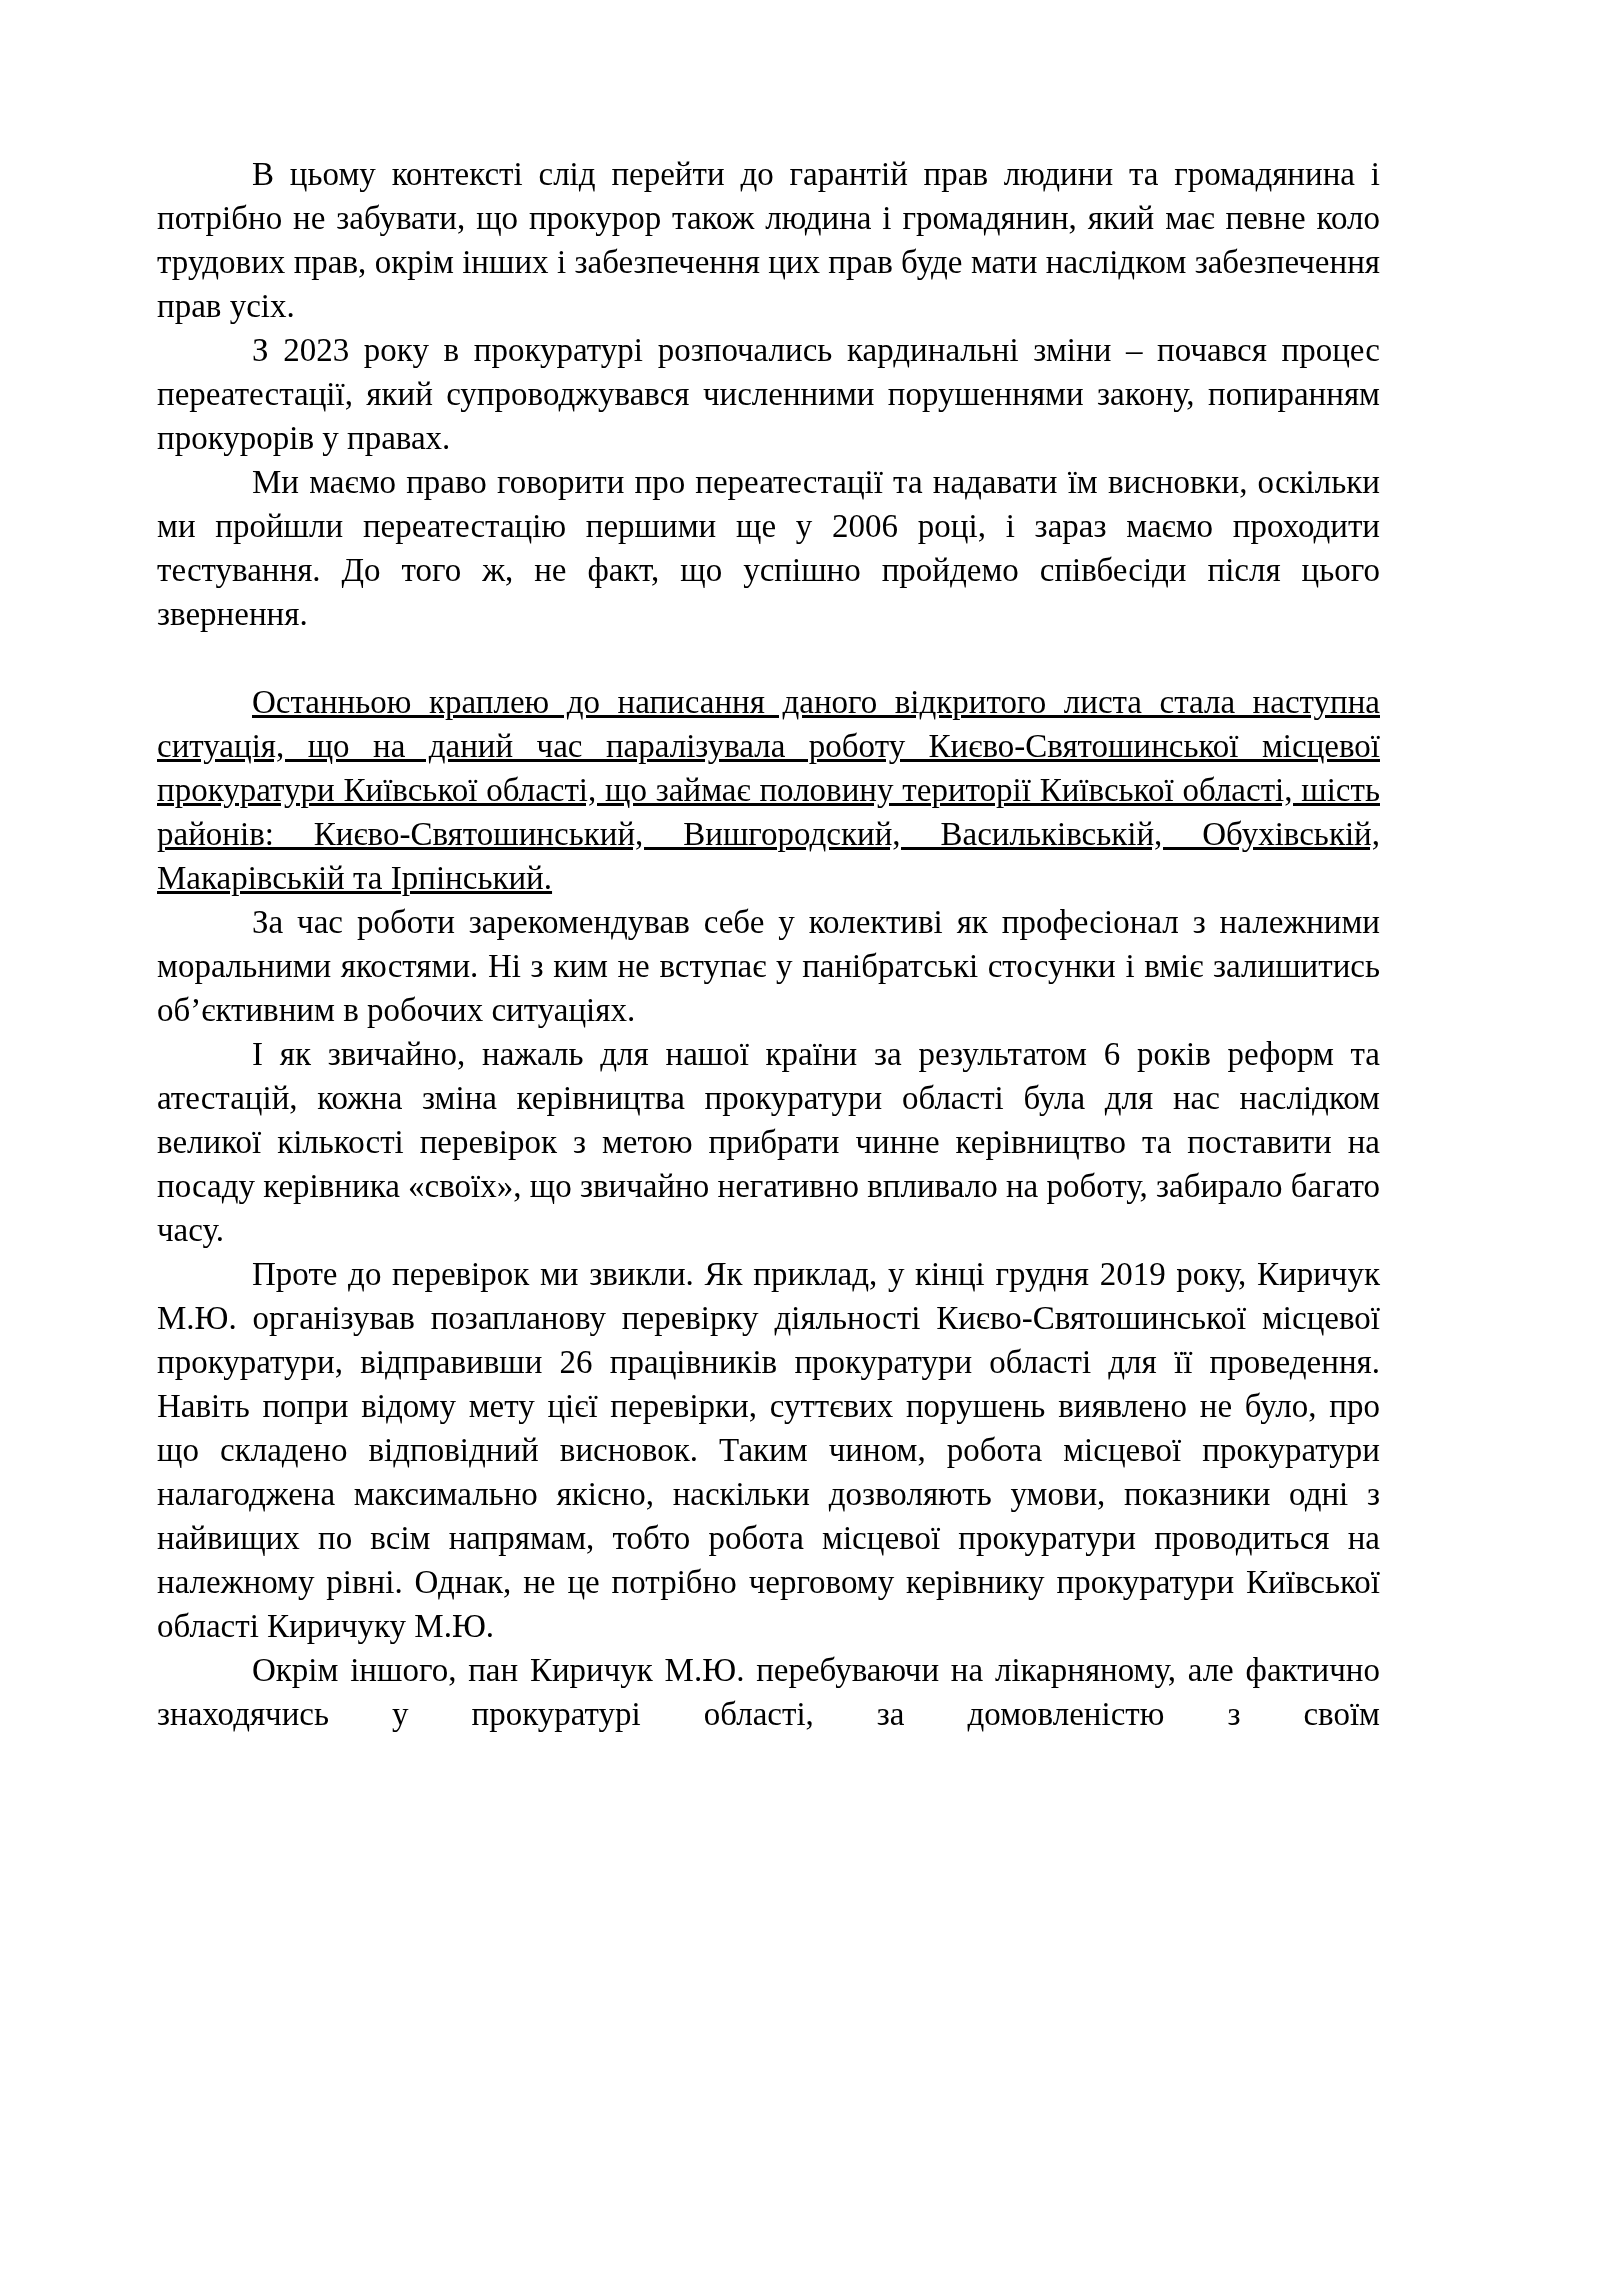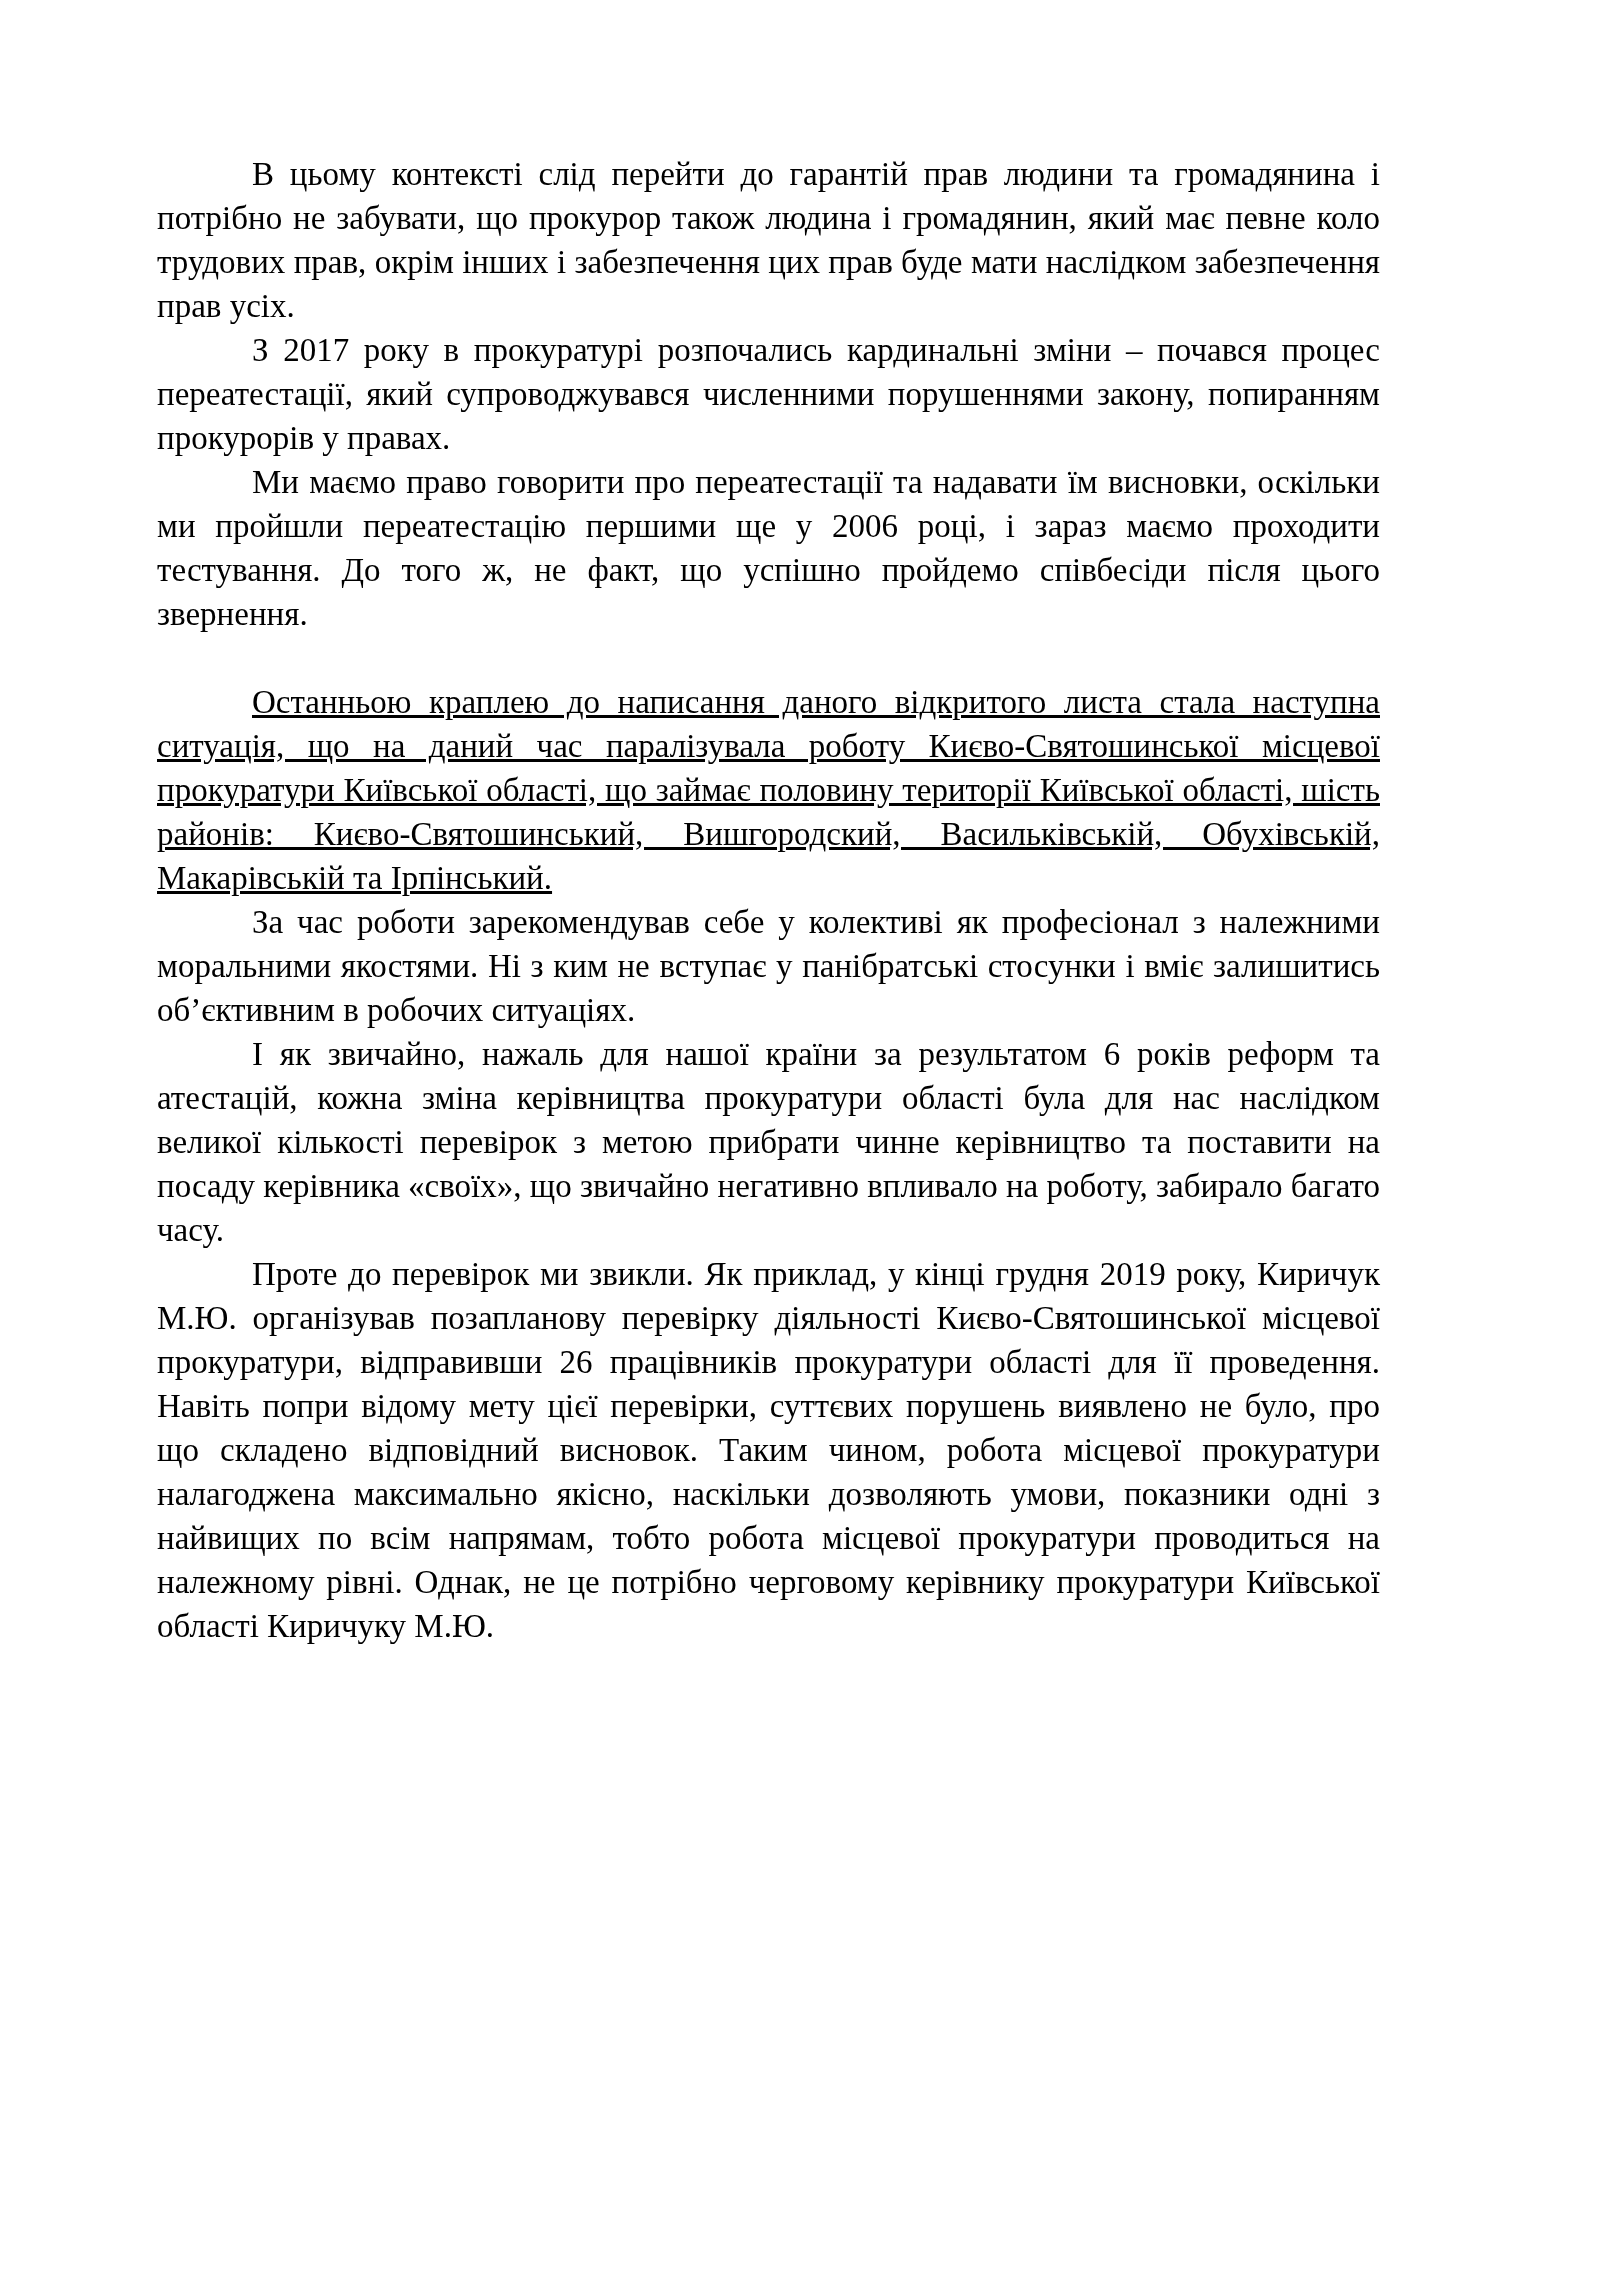--- a/index.html
+++ b/index.html
@@ -37,21 +37,22 @@
   .continues {
     text-align-last: justify;
   }
 </style>
 </head>
 <body>
 
 <div class="page">
   <div class="doc-text">
     <p>В цьому контексті слід перейти до гарантій прав людини та громадянина і потрібно не забувати, що прокурор також людина і громадянин, який має певне коло трудових прав, окрім інших і забезпечення цих прав буде мати наслідком забезпечення прав усіх.</p>
-    <p>З 2017 року в прокуратурі розпочались кардинальні зміни – почався процес переатестації, який супроводжувався численними порушеннями закону, попиранням прокурорів у правах.</p>
+    <p>З 2023 року в прокуратурі розпочались кардинальні зміни – почався процес переатестації, який супроводжувався численними порушеннями закону, попиранням прокурорів у правах.</p>
     <p>Ми маємо право говорити про переатестації та надавати їм висновки, оскільки ми пройшли переатестацію першими ще у 2006 році, і зараз маємо проходити тестування. До того ж, не факт, що успішно пройдемо співбесіди після цього звернення.</p>
     <p class="gap-above">Останньою краплею до написання даного відкритого листа стала наступна ситуація, що на даний час паралізувала роботу Києво-Святошинської місцевої прокуратури Київської області, що займає половину території Київської області, шість районів: Києво-Святошинський, Вишгородский, Васильківській, Обухівській, Макарівській та Ірпінський.</p>
     <p>За час роботи зарекомендував себе у колективі як професіонал з належними моральними якостями. Ні з ким не вступає у панібратські стосунки і вміє залишитись об’єктивним в робочих ситуаціях.</p>
     <p>І як звичайно, нажаль для нашої країни за результатом 6 років реформ та атестацій, кожна зміна керівництва прокуратури області була для нас наслідком великої кількості перевірок з метою прибрати чинне керівництво та поставити на посаду керівника «своїх», що звичайно негативно впливало на роботу, забирало багато часу.</p>
     <p>Проте до перевірок ми звикли. Як приклад, у кінці грудня 2019 року, Киричук М.Ю. організував позапланову перевірку діяльності Києво-Святошинської місцевої прокуратури, відправивши 26 працівників прокуратури області для її проведення. Навіть попри відому мету цієї перевірки, суттєвих порушень виявлено не було, про що складено відповідний висновок. Таким чином, робота місцевої прокуратури налагоджена максимально якісно, наскільки дозволяють умови, показники одні з найвищих по всім напрямам, тобто робота місцевої прокуратури проводиться на належному рівні. Однак, не це потрібно черговому керівнику прокуратури Київської області Киричуку М.Ю.</p>
+    <p class="continues">Окрім іншого, пан Киричук М.Ю. перебуваючи на лікарняному, але фактично знаходячись у прокуратурі області, за домовленістю з своїм</p>
   </div>
 </div>
 
 
 </body></html>

